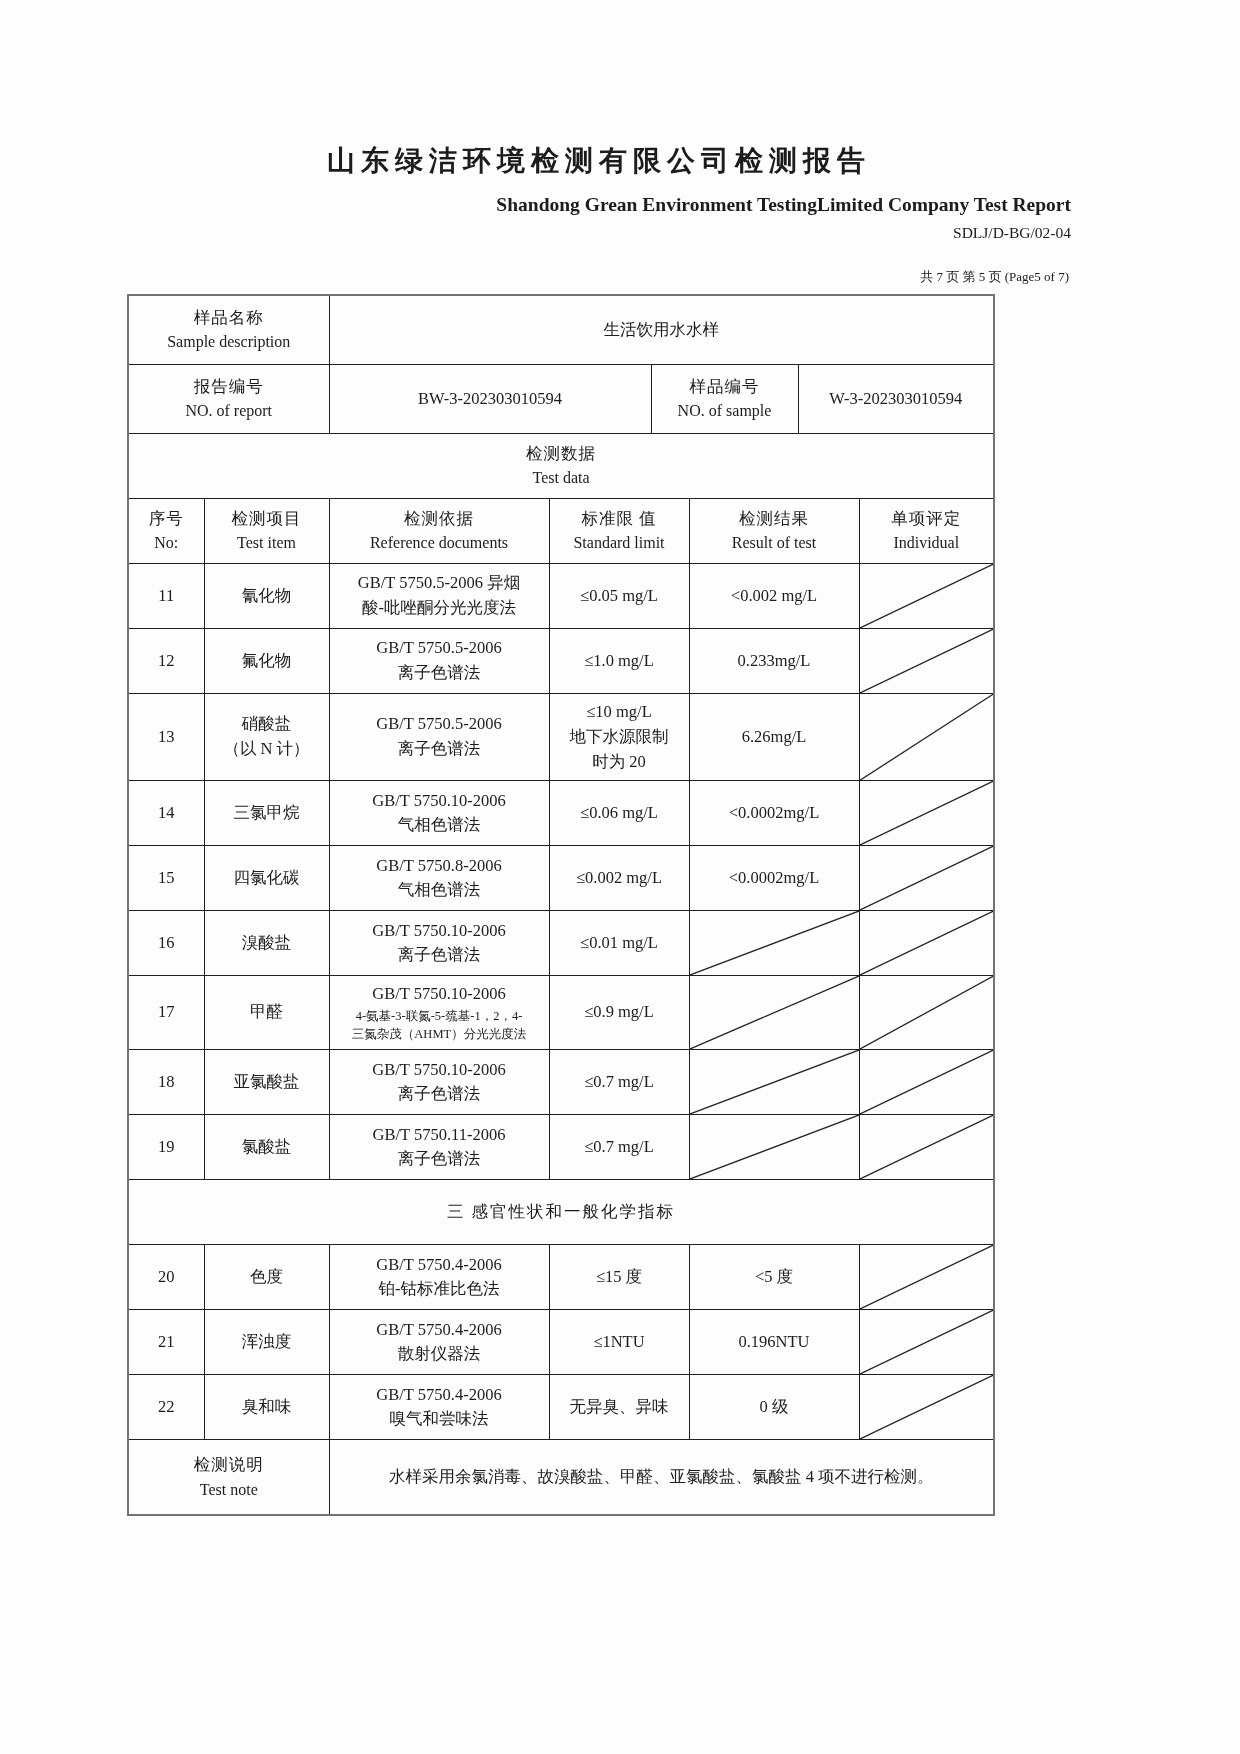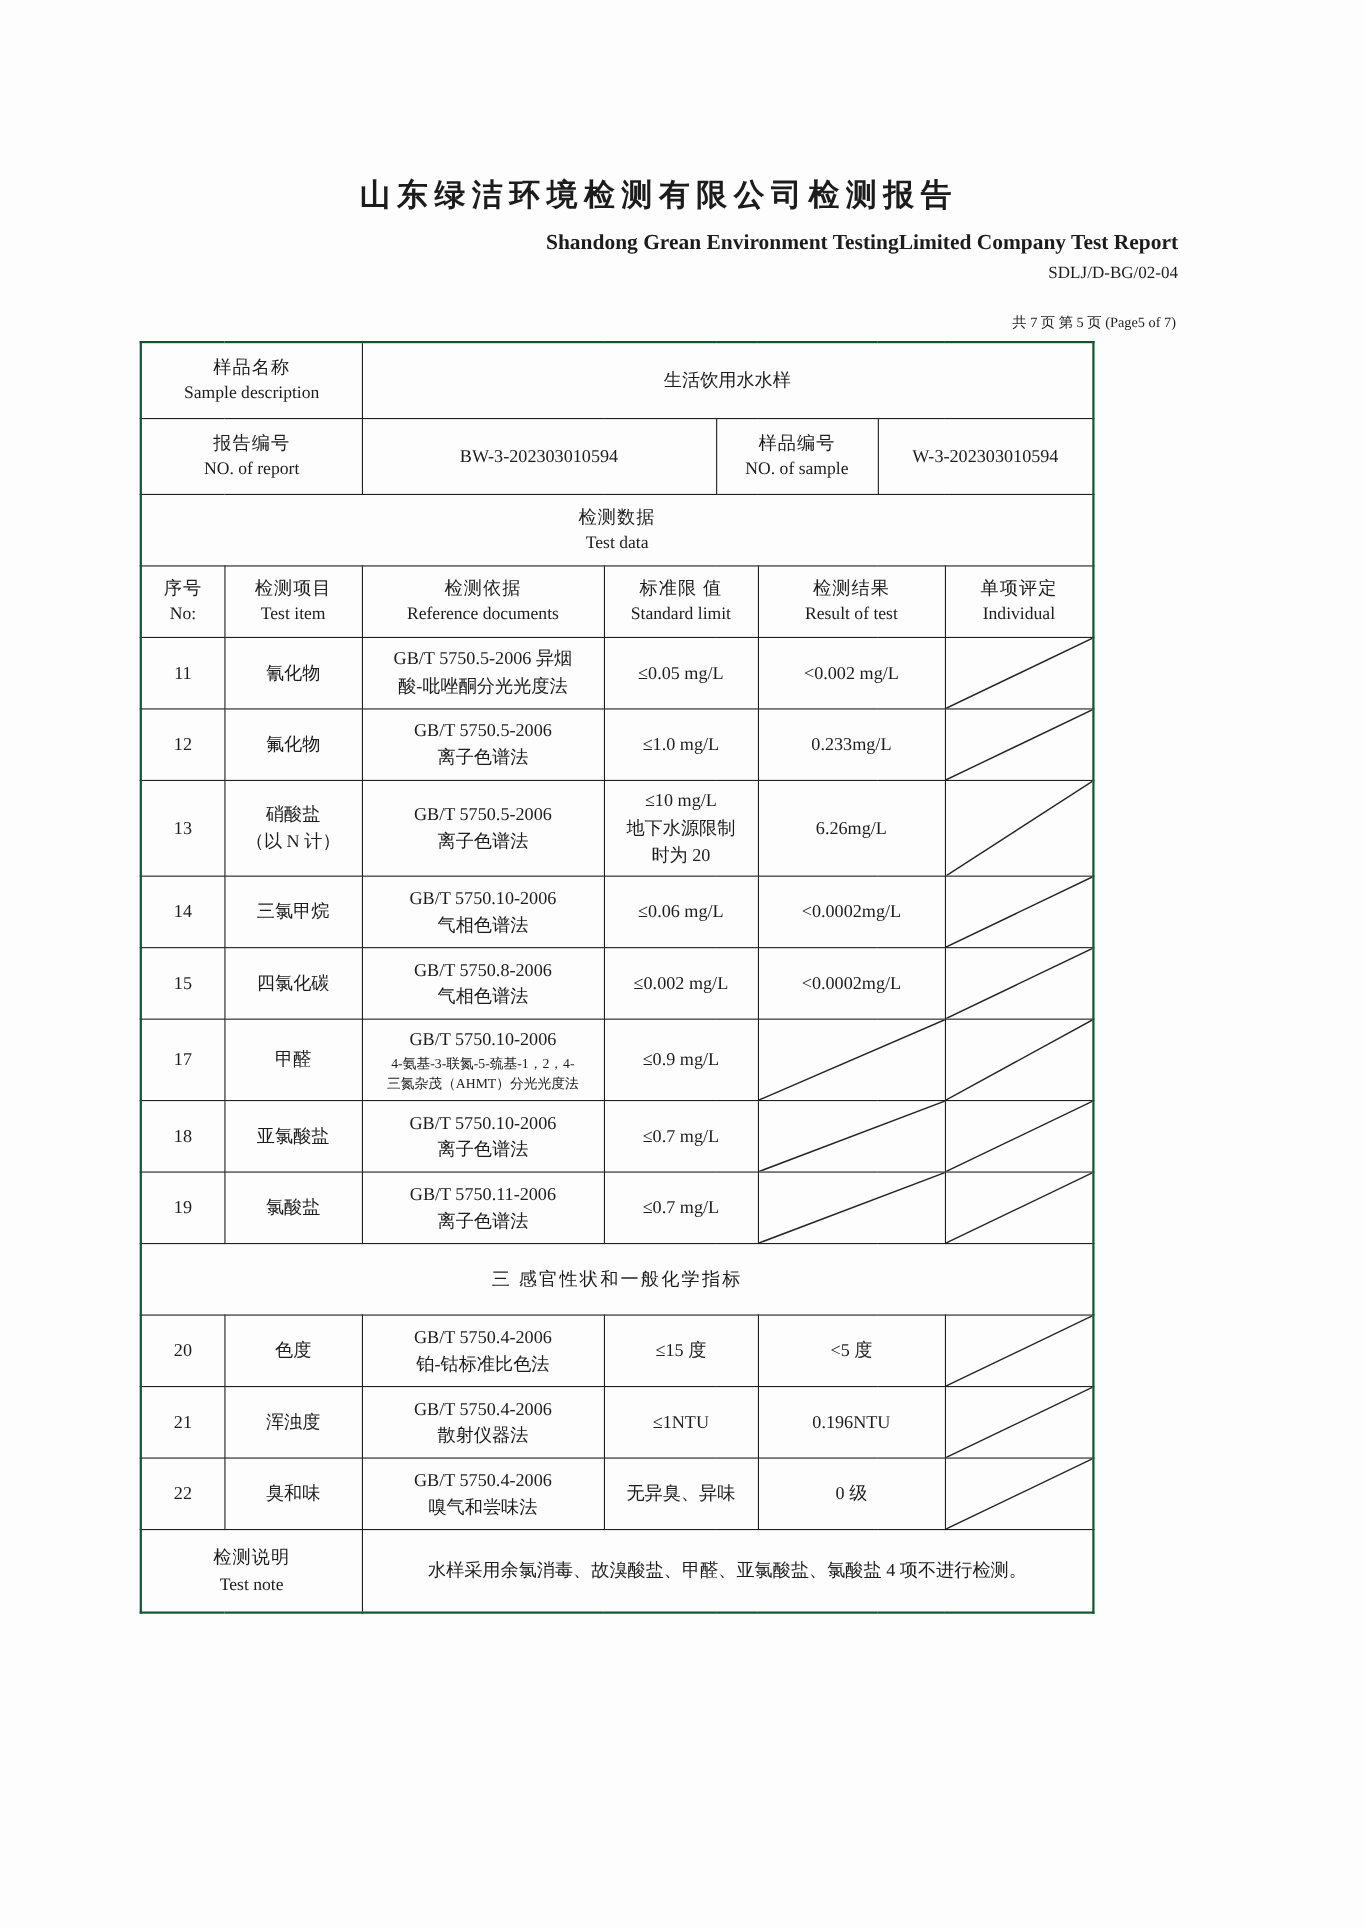--- a/index.html
+++ b/index.html
@@ -1,34 +1,34 @@
 <!DOCTYPE html>
 <html><head>
 <meta charset="utf-8">
 <style>
   html,body{margin:0;padding:0;}
   body{
     width:1240px;height:1754px;position:relative;
     background:#fdfdfd;color:#1c1c1c;
     font-family:"Liberation Serif","DejaVu Serif",serif;
   }
-  .sheet{position:absolute;left:127px;top:158px;width:944px;}
+  .sheet{position:absolute;left:127px;top:142px;width:944px;}
   .title-zh{
     text-align:center;font-size:28px;font-weight:bold;letter-spacing:6px;
     white-space:nowrap;margin:0 0 14px 0;
   }
   .title-en{
     text-align:right;font-size:19.5px;font-weight:bold;margin:0 0 8px 0;
   }
   .doc-code{text-align:right;font-size:15.5px;margin:0 0 26px 0;}
   .page-indicator{text-align:right;font-size:13px;margin:0 0 8px 0;padding-right:2px;}
 
   table.report{
     border-collapse:collapse;table-layout:fixed;width:866px;
-    border:2px solid #14532d;
+    border:2px solid #737373;
     padding-left:20px;
   }
   table.report td{
     border:1px solid #1f1f1f;
     text-align:center;vertical-align:middle;
     font-size:16.5px;line-height:1.5;
     padding:6px 4px;
     word-break:break-word;
   }
   td.rel{position:relative;}
@@ -237,20 +237,45 @@
             <div>&lt;0.0002mg/L</div>
           </td>
           <td colspan="1" class="rel">
             <svg class="slash" viewBox="0 0 100 100" preserveAspectRatio="none">
               <line x1="0" y1="100" x2="100" y2="0"></line>
             </svg>
           </td>
         </tr>
         <tr>
           <td colspan="1" class="rel">
+            <div>16</div>
+          </td>
+          <td colspan="1" class="rel">
+            <div>溴酸盐</div>
+          </td>
+          <td colspan="1" class="rel">
+            <div>GB/T 5750.10-2006</div>
+            <div>离子色谱法</div>
+          </td>
+          <td colspan="2" class="rel">
+            <div>≤0.01 mg/L</div>
+          </td>
+          <td colspan="2" class="rel">
+            <svg class="slash" viewBox="0 0 100 100" preserveAspectRatio="none">
+              <line x1="0" y1="100" x2="100" y2="0"></line>
+            </svg>
+          </td>
+          <td colspan="1" class="rel">
+            <svg class="slash" viewBox="0 0 100 100" preserveAspectRatio="none">
+              <line x1="0" y1="100" x2="100" y2="0"></line>
+            </svg>
+          </td>
+        </tr>
+        <tr>
+          <td colspan="1" class="rel">
             <div>17</div>
           </td>
           <td colspan="1" class="rel">
             <div>甲醛</div>
           </td>
           <td colspan="1" class="rel">
             <div>GB/T 5750.10-2006</div>
             <div class="small">4-氨基-3-联氮-5-巯基-1，2，4-</div>
             <div class="small">三氮杂茂（AHMT）分光光度法</div>
           </td>

